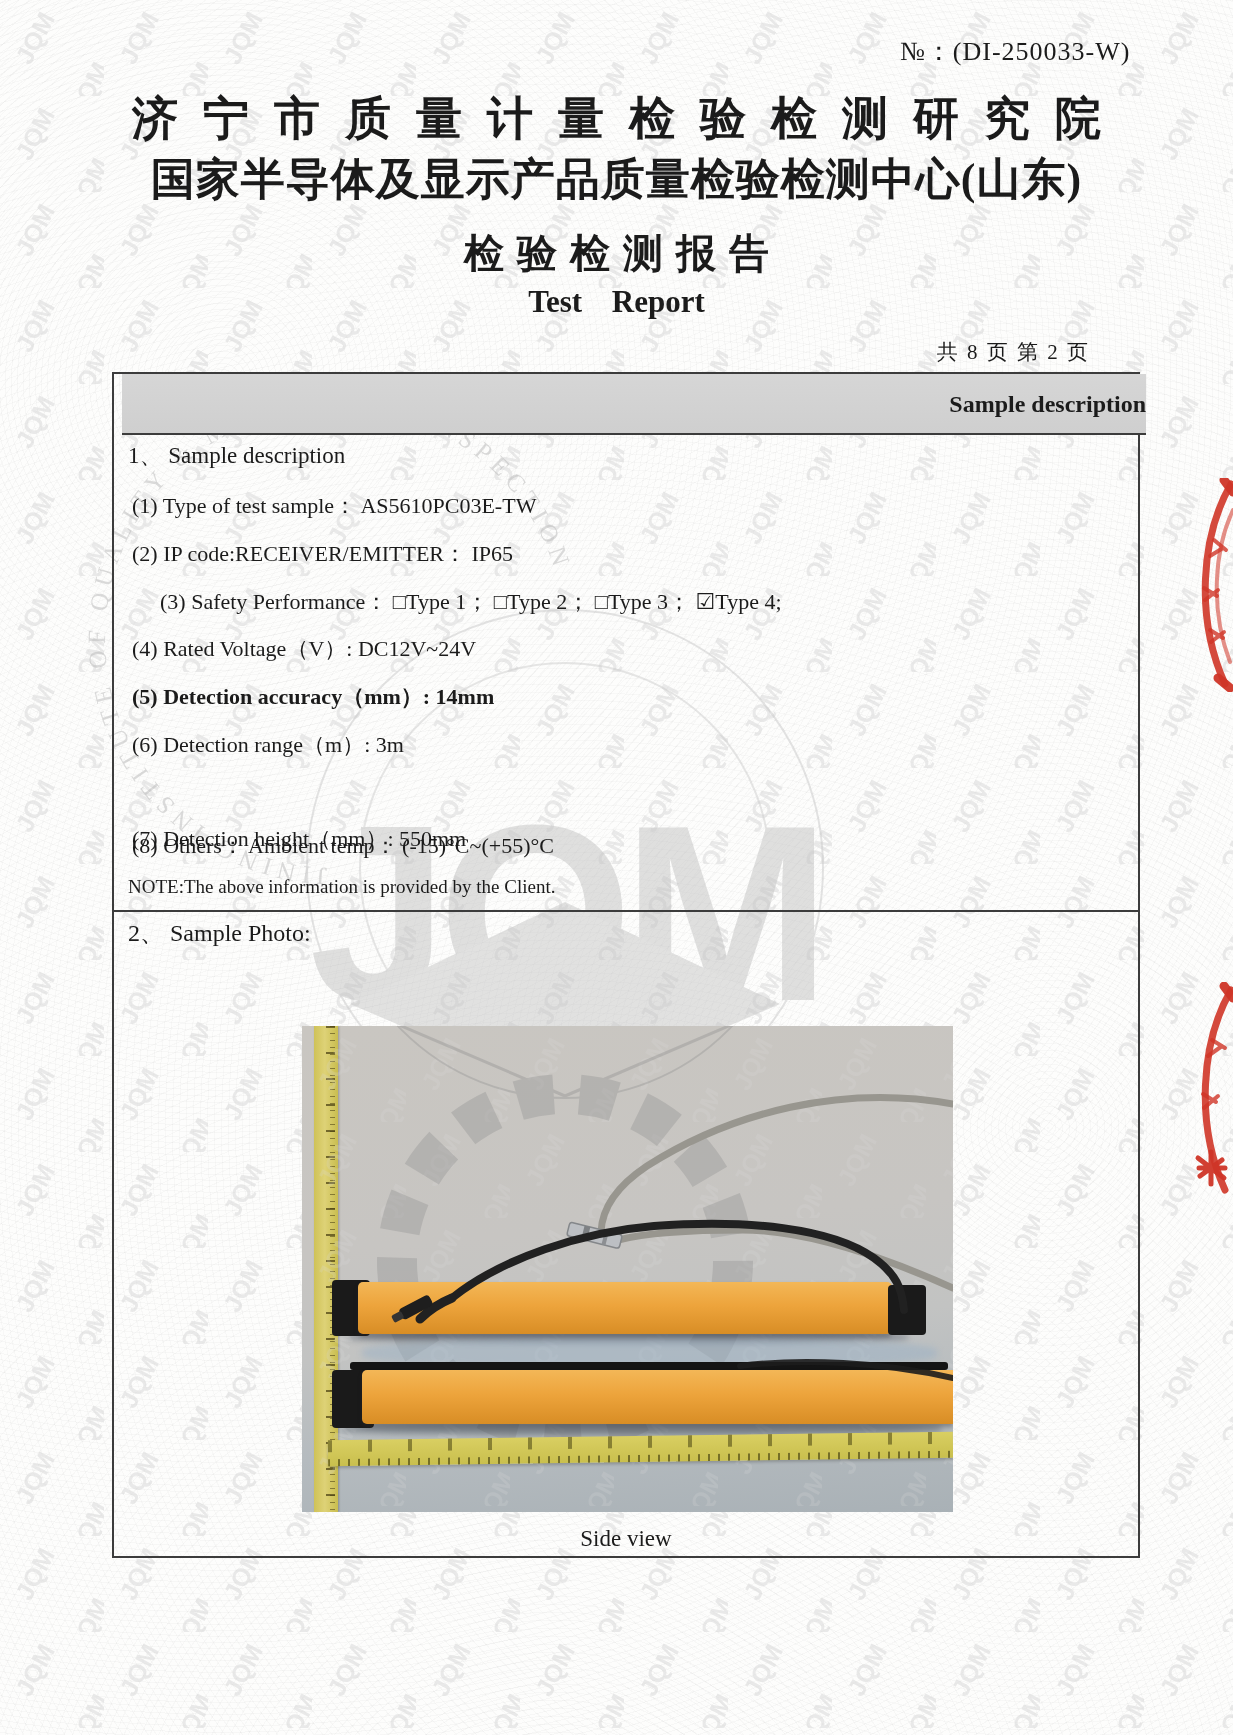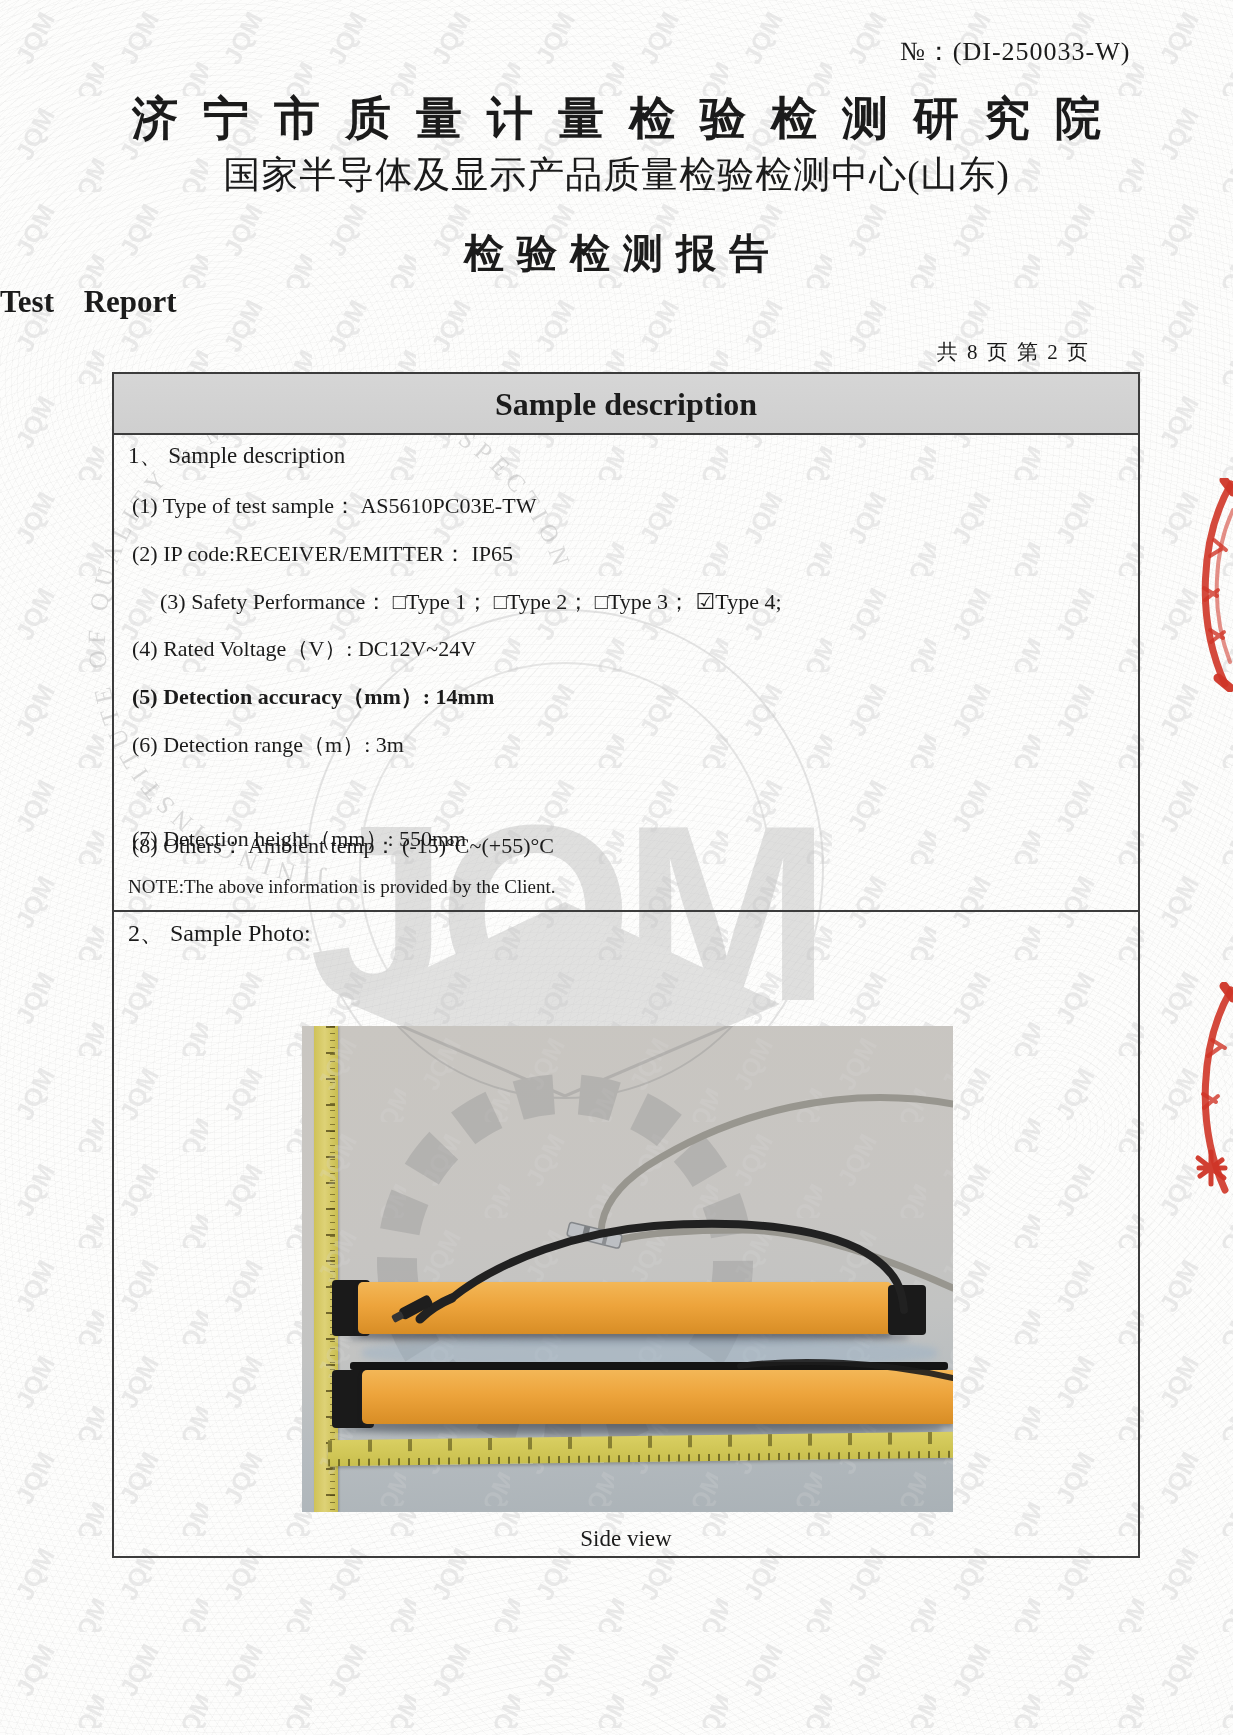--- a/index.html
+++ b/index.html
@@ -27,44 +27,44 @@
   .report-no{
     position:absolute;top:34px;left:900px;width:250px;
     font-size:26px;letter-spacing:1px;white-space:nowrap;
   }
   .title-cn-1{
     position:absolute;top:88px;left:0;width:100%;text-align:center;
     font-size:46px;font-weight:bold;letter-spacing:25px;text-indent:25px;white-space:nowrap;
   }
   .title-cn-2{
     position:absolute;top:150px;left:0;width:100%;text-align:center;
-    font-size:37px;font-weight:normal;letter-spacing:1px;white-space:nowrap;
+    font-size:44px;font-weight:bold;letter-spacing:1px;white-space:nowrap;
   }
   .title-cn-3{
     position:absolute;top:226px;left:0;width:100%;text-align:center;
     font-size:40px;font-weight:bold;letter-spacing:13px;text-indent:13px;white-space:nowrap;
   }
   .title-en{
-    position:absolute;top:284px;left:0;width:100%;text-align:left;
+    position:absolute;top:284px;left:0;width:100%;text-align:center;
     font-size:31px;font-weight:bold;word-spacing:22px;
   }
   .page-info{
     position:absolute;top:338px;left:840px;width:250px;text-align:right;
     font-size:21px;letter-spacing:2px;
   }
 
   .report-table{
     position:absolute;left:112px;top:372px;width:1028px;height:1186px;
     border:2px solid #3c3c3c;box-sizing:border-box;background:rgba(255,255,255,0.0);
   }
   .table-header{
-    position:absolute;left:0;top:0;width:100%;height:61px;
+    position:absolute;left:8px;top:0;width:100%;height:61px;
     background:linear-gradient(180deg,#d6d6d6,#cfcfcf);
     border-bottom:2px solid #3c3c3c;box-sizing:border-box;
-    text-align:center;line-height:61px;font-size:32px;font-weight:bold;
+    text-align:right;line-height:61px;font-size:24px;font-weight:bold;
   }
   .t-line{position:absolute;left:18px;white-space:nowrap;font-size:22px;}
   .sec-title{position:absolute;left:14px;font-size:23px;white-space:nowrap;}
   .note-line{position:absolute;left:14px;font-size:19px;white-space:nowrap;}
   .divider{position:absolute;left:0;width:100%;border-top:2px solid #3c3c3c;}
   .photo-caption{position:absolute;left:0;width:100%;text-align:center;font-size:23px;}
 
   
   .photo{
     position:absolute;left:188px;top:652px;width:651px;height:486px;

